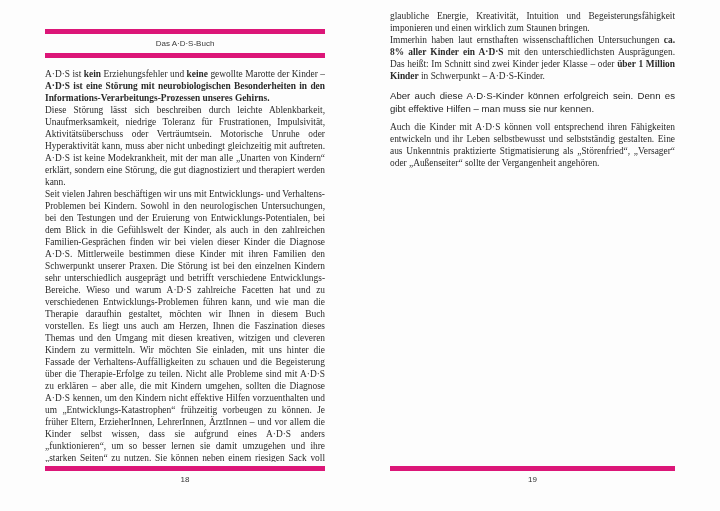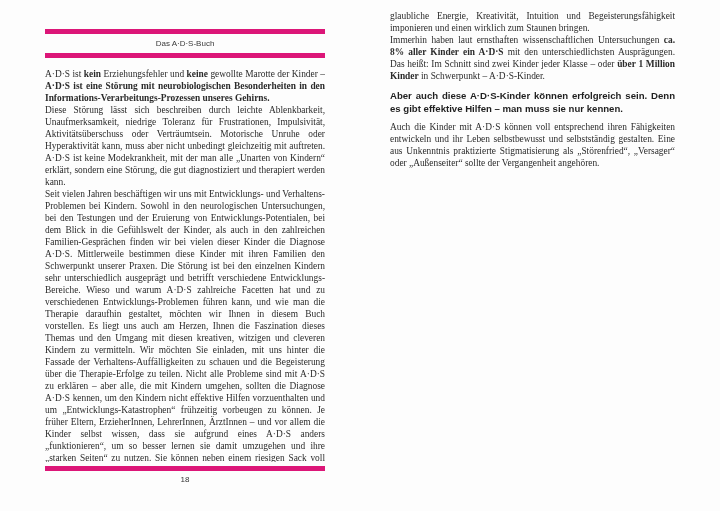--- a/index.html
+++ b/index.html
@@ -43,21 +43,21 @@
   .para {
     font-family: "Liberation Serif", serif;
     font-size: 9.4px;
     line-height: 12px;
     text-align: justify;
     color: #2b2b2b;
   }
   .para .b { font-weight: 700; }
   .para.callout {
     font-family: "Liberation Sans", sans-serif;
-    font-weight: 700;
+    font-weight: 400;
     font-size: 9.6px;
     line-height: 13px;
     color: #1f1f1f;
     margin: 7px 0 6px 0;
   }
 
   .page-footer { position: absolute; top: 466px; left: 0; right: 0; }
   .page-number {
     margin-top: 4px;
     text-align: center;
@@ -90,15 +90,19 @@
     </div>
   </div>
 
   <div class="page page-right">
     <div class="page-body">
         <p class="para"><span>glaubliche Energie, Kreativität, Intuition und Begeisterungsfähigkeit imponieren und einen wirklich zum Staunen bringen.</span></p>
         <p class="para"><span>Immerhin haben laut ernsthaften wissenschaftlichen Untersuchungen </span><span class="b">ca. 8% aller Kinder ein A·D·S</span><span> mit den unterschiedlichsten Ausprägungen. Das heißt: Im Schnitt sind zwei Kinder jeder Klasse – oder </span><span class="b">über 1 Million Kinder</span><span> in Schwerpunkt – A·D·S-Kinder.</span></p>
         <p class="para callout"><span>Aber auch diese A·D·S-Kinder können erfolgreich sein. Denn es gibt effektive Hilfen – man muss sie nur kennen.</span></p>
         <p class="para"><span>Auch die Kinder mit A·D·S können voll entsprechend ihren Fähigkeiten entwickeln und ihr Leben selbstbewusst und selbstständig gestalten. Eine aus Unkenntnis praktizierte Stigmatisierung als „Störenfried“, „Versager“ oder „Außenseiter“ sollte der Vergangenheit angehören.</span></p>
       </div>
+    <div class="page-footer">
+      <div class="rule"></div>
+      <div class="page-number">19</div>
+    </div>
   </div>
 
 </div>
 
 </body></html>

